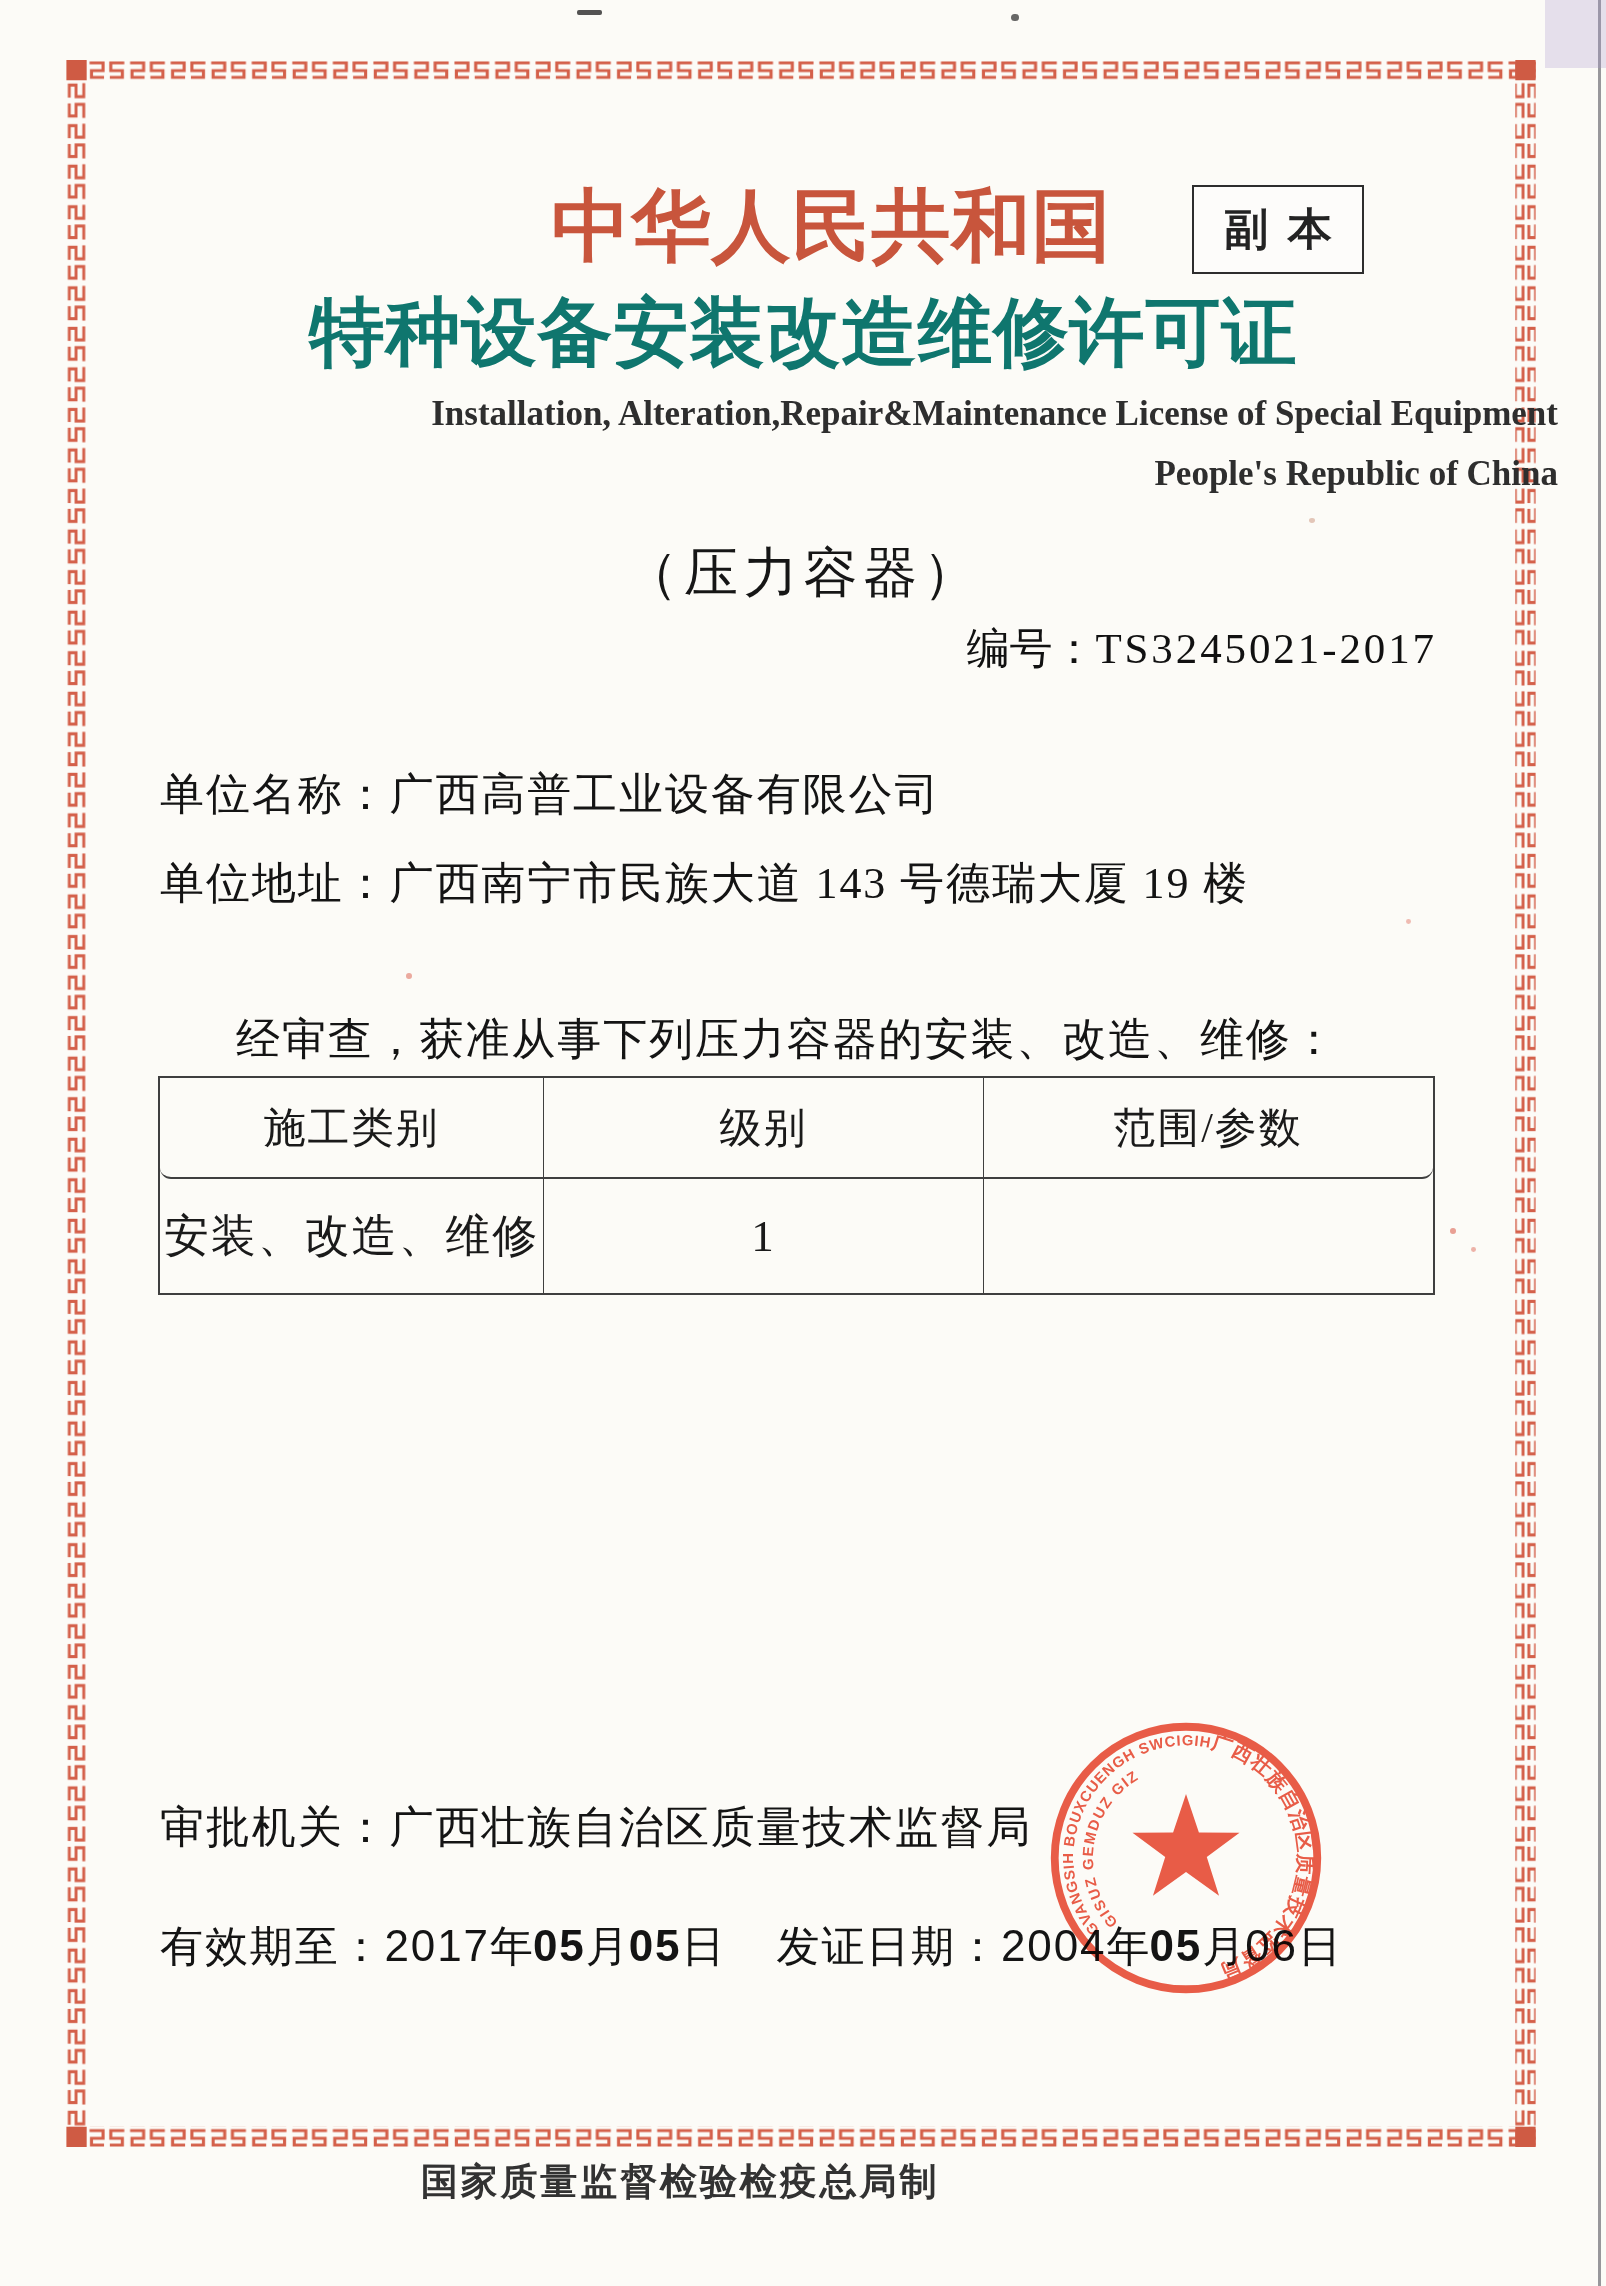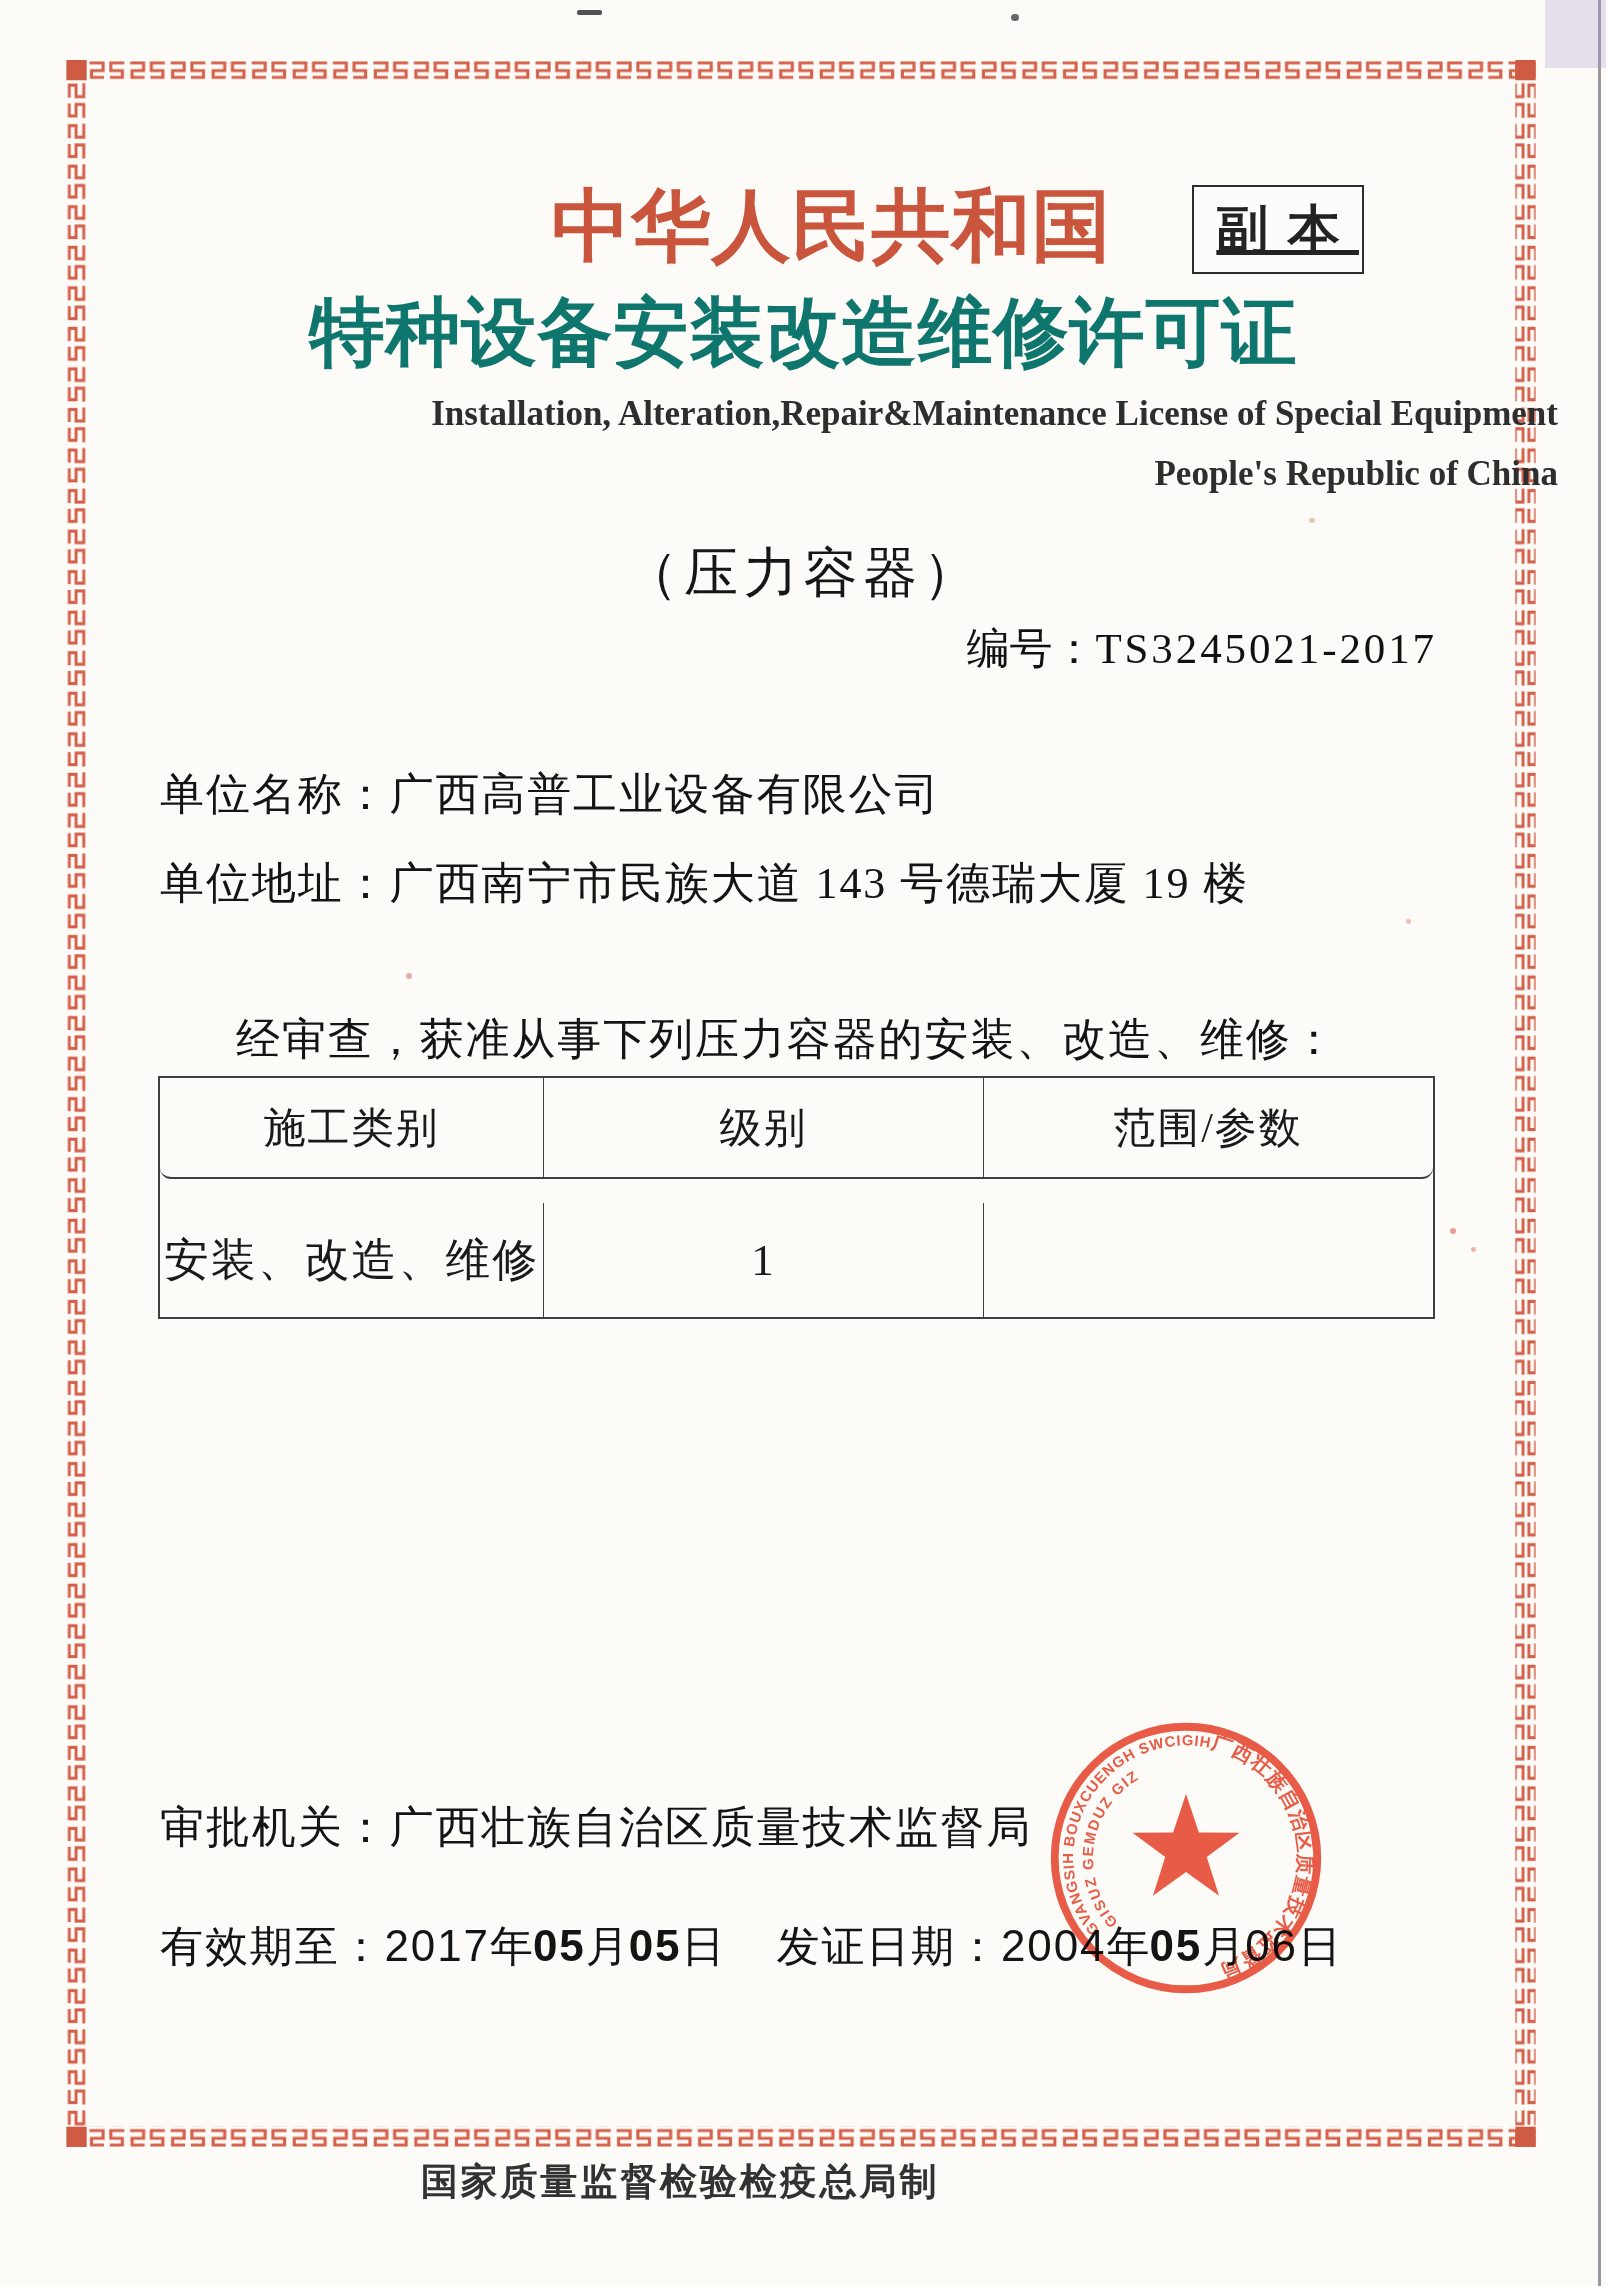--- a/index.html
+++ b/index.html
@@ -22,22 +22,22 @@
   }
   .title-cn-2 {
     left:0; top:283px; width:1607px; text-align:center;
     font-family:"DejaVu Sans","Liberation Sans",sans-serif;
     font-weight:bold; font-size:75px; letter-spacing:1px; color:#0f766e;
   }
   .copy-box {
     left:1192px; top:185px; width:168px; height:85px;
     border:2.9px solid #2d2d2d; display:flex; align-items:center; justify-content:center;
     font-family:"DejaVu Sans","Liberation Sans",sans-serif;
-    font-size:52px; font-weight:bold; color:#232323;
-    letter-spacing:19.3px; text-indent:19.3px; background:rgba(255,255,255,0.4);text-decoration:underline;
+    font-size:44px; font-weight:bold; color:#232323;
+    letter-spacing:19.3px; text-indent:19.3px; background:rgba(255,255,255,0.4);
   }
   .title-en {
     left:48px; top:384px; width:1510px; text-align:right;
     font-weight:bold; font-size:35px; color:#2e2e2e; line-height:60px;
   }
   .subtitle {
     left:0; top:537px; width:1607px; text-align:center;
     font-size:54px; letter-spacing:5.8px; color:#161616;
   }
   .license-no {
@@ -58,21 +58,21 @@
     border:2.9px solid #3f3f3f;
   }
   .lic-row { display:grid; grid-template-columns:384px 440px 448px; }
   .lic-row.hdr { border-bottom:2.9px solid #3f3f3f;border-radius:11px; }
   .lic-cell {
     display:flex; align-items:center; justify-content:center;
     border-right:1.9px solid #3f3f3f; font-size:42px; letter-spacing:1.9px; color:#1a1a1a;
   }
   .lic-cell:last-child { border-right:none; }
   .lic-row.hdr .lic-cell { height:99px; }
-  .lic-row.dat .lic-cell { height:114px; font-size:45px;margin-top:24px; }
+  .lic-row.dat .lic-cell { height:114px; font-size:45px; }
 
   
   .dates {
     left:160px; top:1918px; display:flex; align-items:baseline; gap:0;
     font-size:43px; color:#141414;
   }
   .dates .num {
     font-family:"Liberation Sans","DejaVu Sans",sans-serif; font-size:44px; letter-spacing:1.9px;
   }
   .dates .num.bold { font-weight:bold; }

